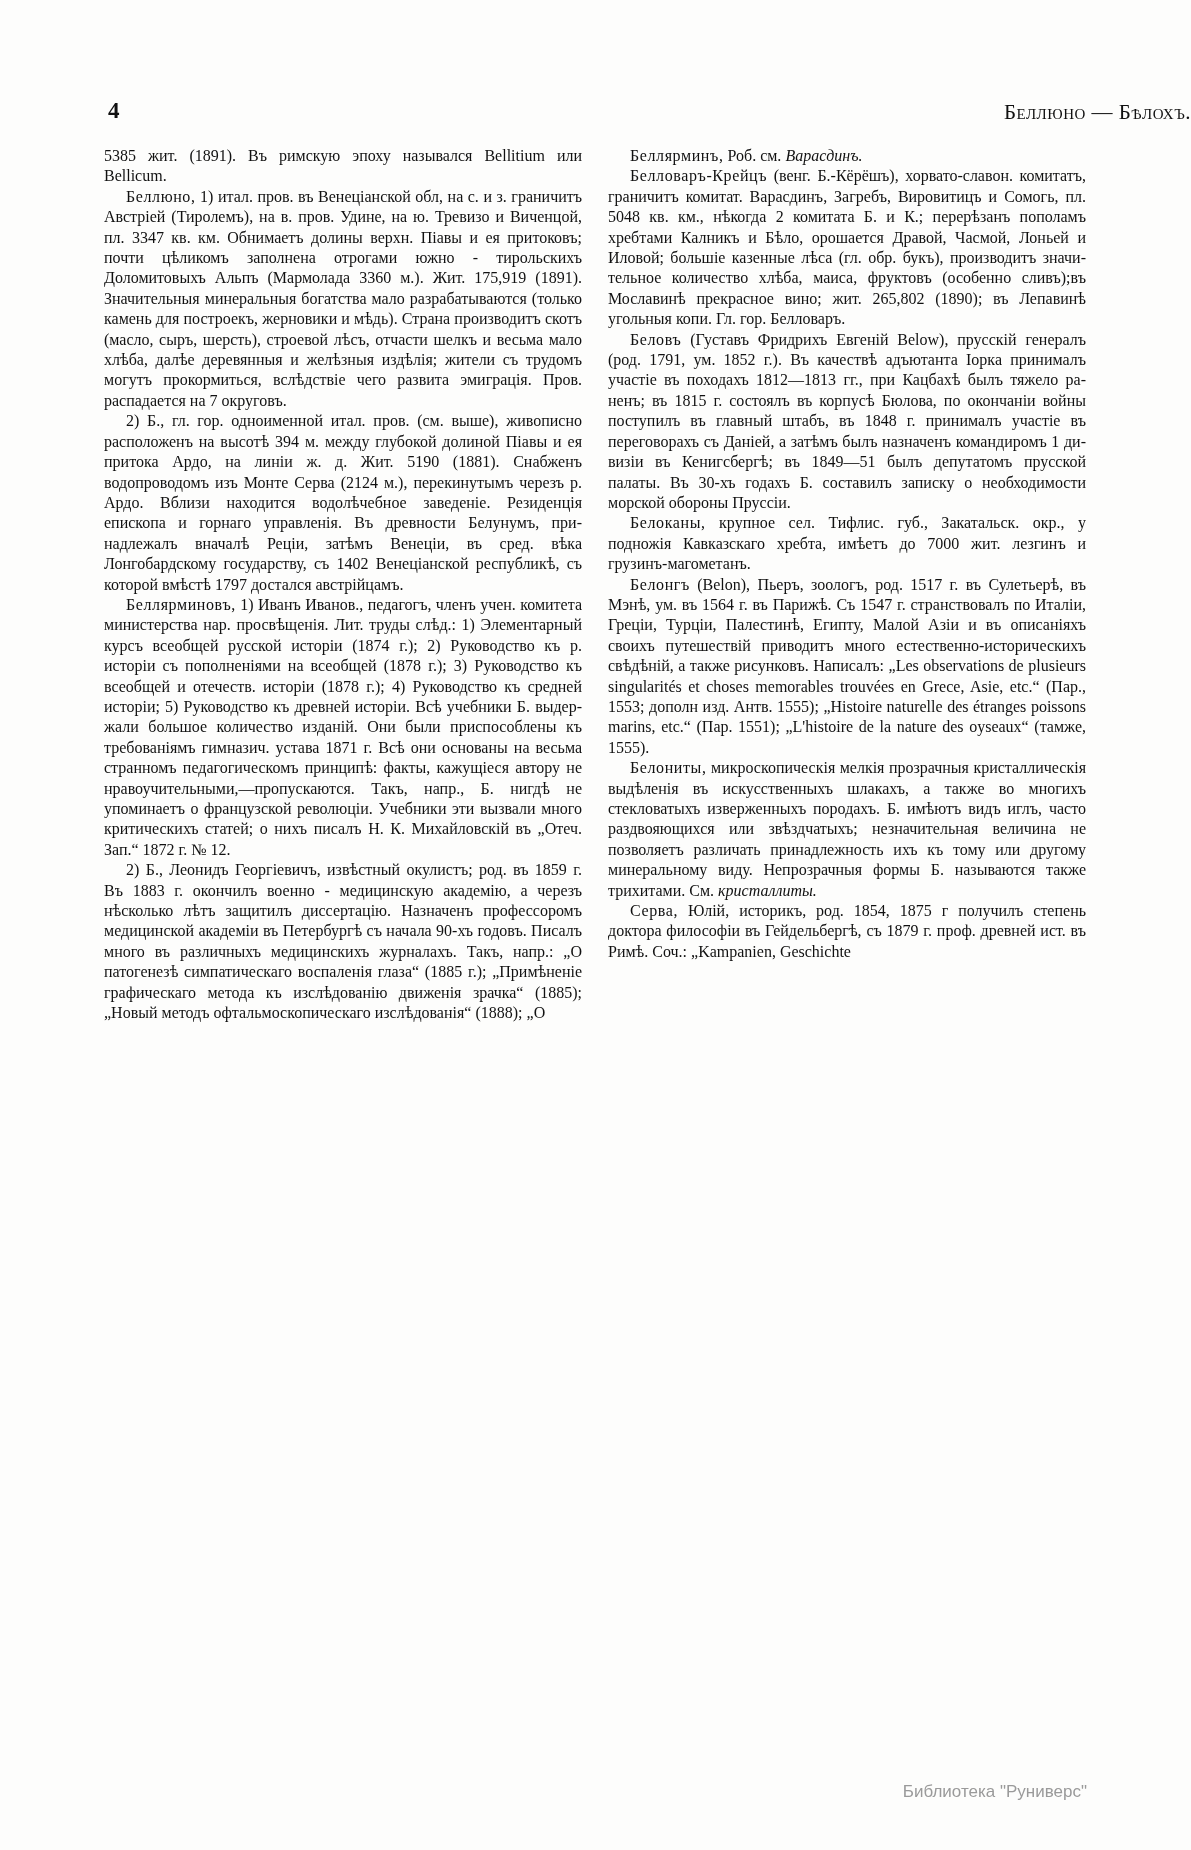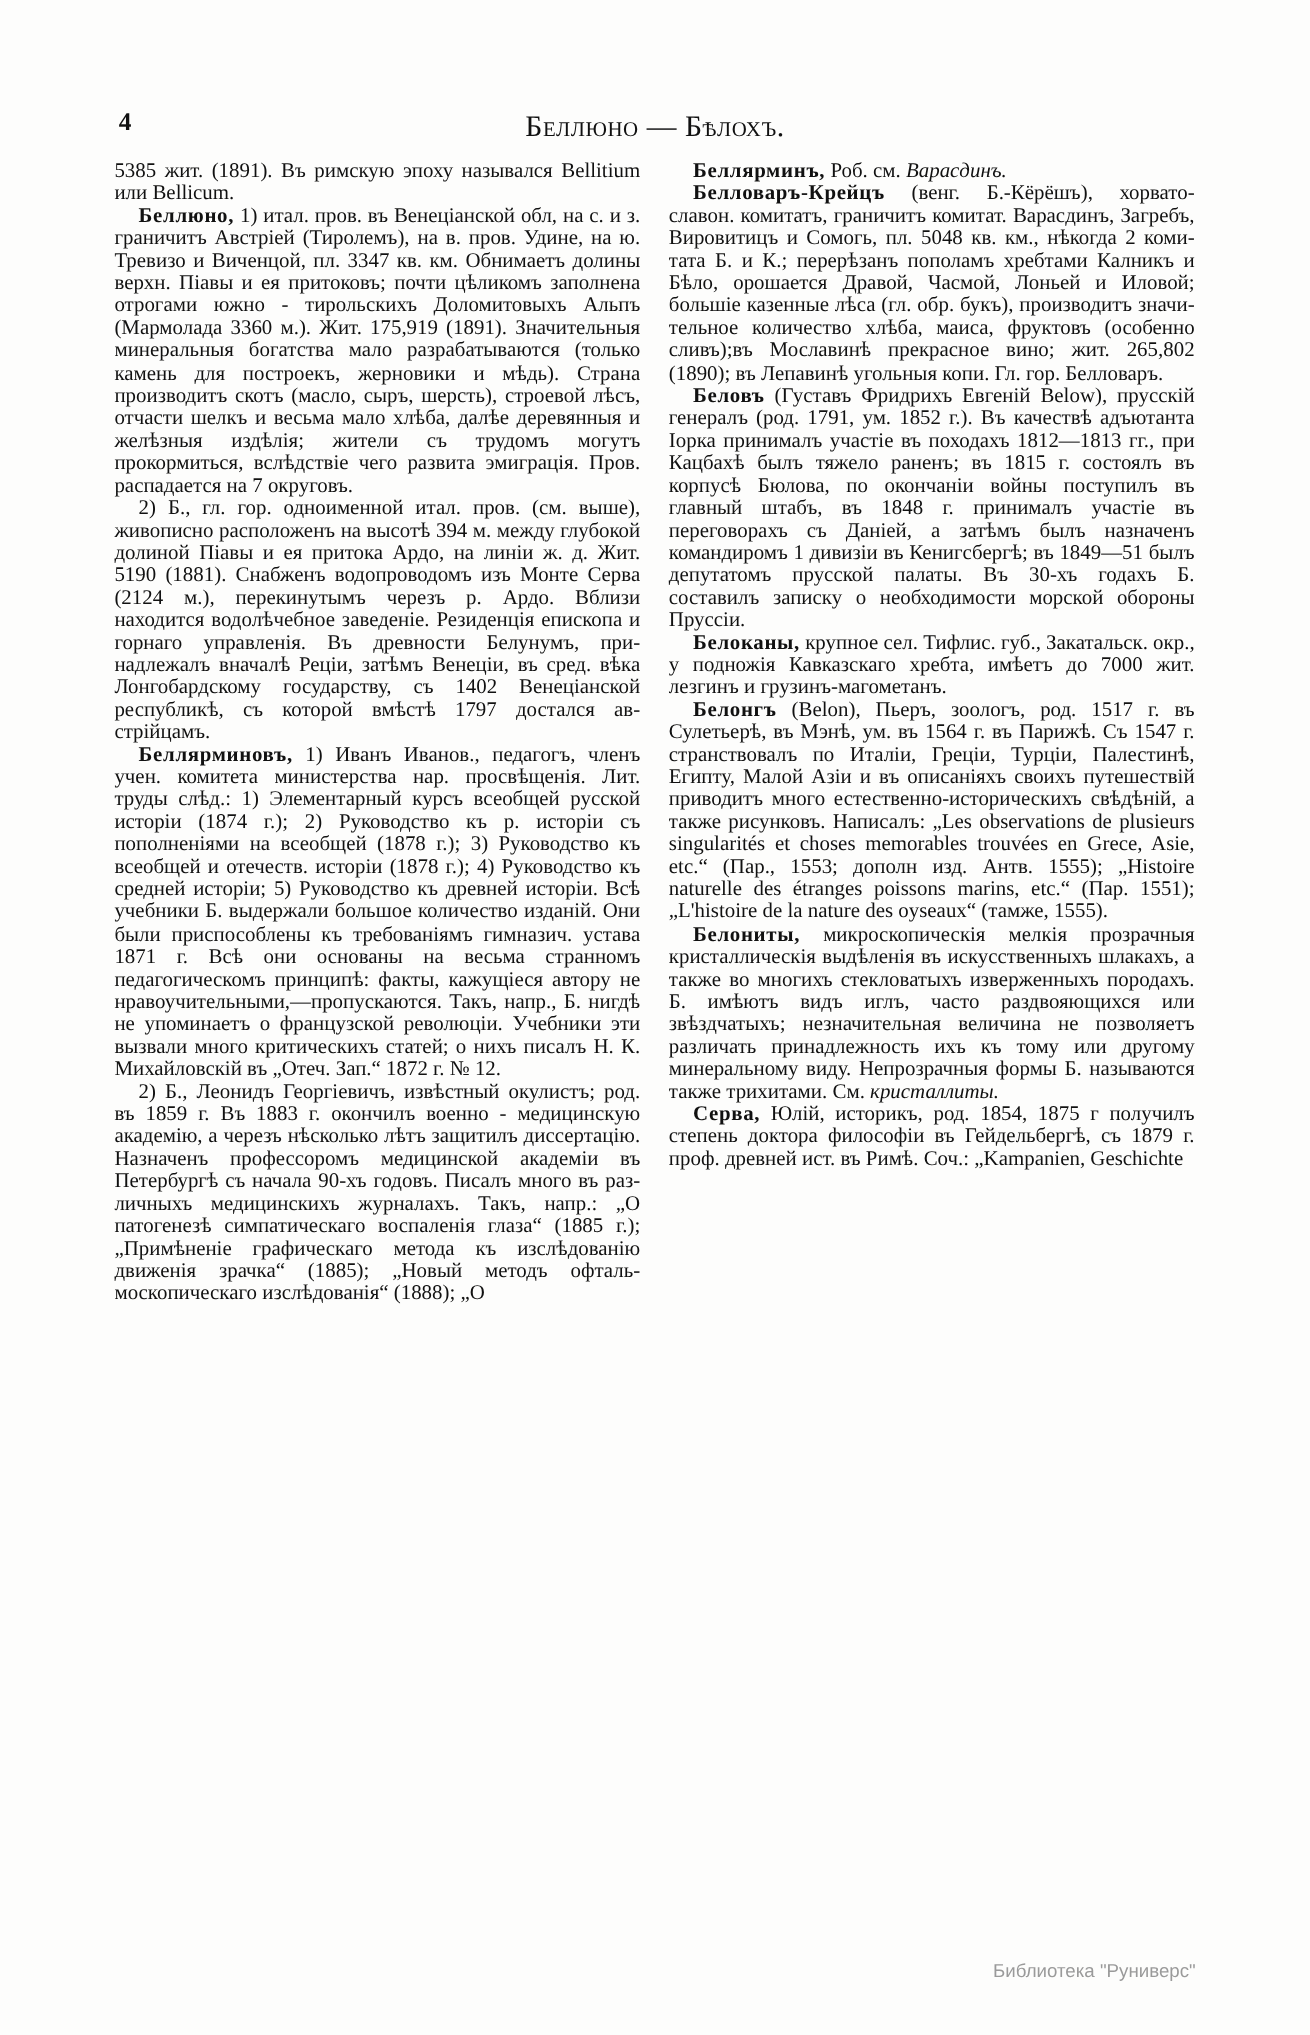--- a/index.html
+++ b/index.html
@@ -22,51 +22,51 @@
     top: 98px;
     font-size: 23px;
     font-weight: bold;
     font-family: "Liberation Serif", serif;
   }
   .running-head {
     position: absolute;
     left: 0;
     right: 0;
     top: 100px;
-    text-align: center;
-    font-size: 27px;
+    text-align: right;
+    font-size: 21px;
     letter-spacing: 0.5px;
     font-variant: small-caps;
     font-family: "Liberation Serif", serif;
   }
   .columns {
     position: absolute;
     left: 104px;
     top: 146px;
     width: 985px;
     display: flex;
     gap: 26px;
   }
   .col {
     width: 478px;
-    font-size: 19px;
+    font-size: 16px;
     line-height: 20.4px;
     text-align: justify;
     text-justify: inter-word;
     hyphens: manual;
   }
   .col p {
     margin: 0;
     text-indent: 22px;
   }
   .col p.noindent {
     text-indent: 0;
   }
   .hw {
-    font-weight: bold;
+    font-weight: normal;
     letter-spacing: 0.6px;
   }
   .it {
     font-style: italic;
   }
   .footer {
     position: absolute;
     right: 104px;
     bottom: 48px;
     font-size: 17px;

